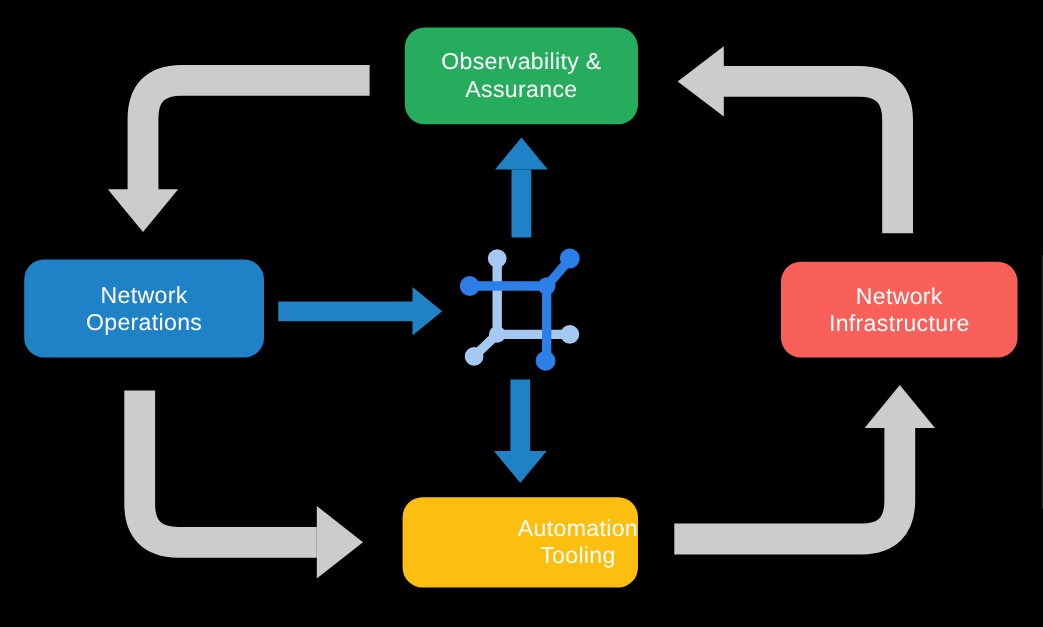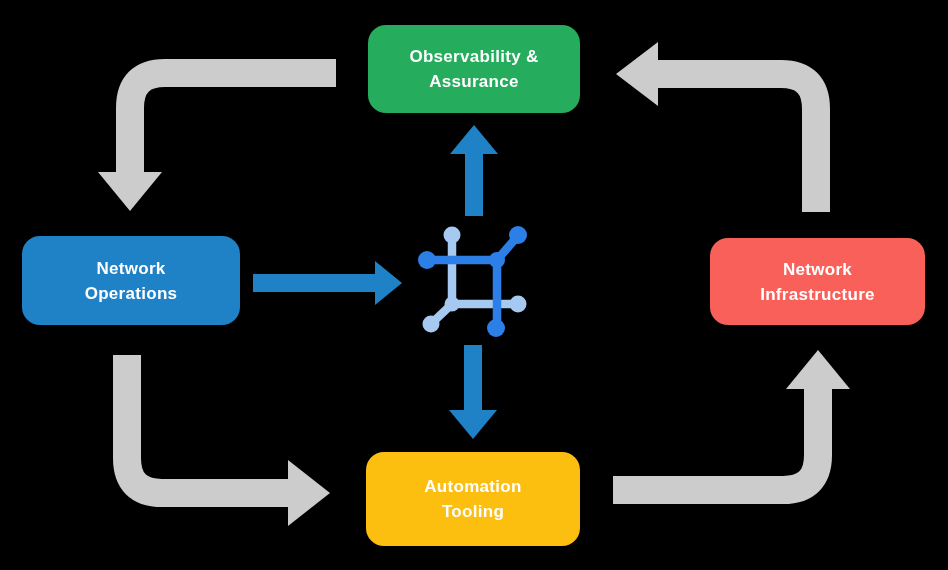--- a/index.html
+++ b/index.html
@@ -16,29 +16,29 @@
     position:absolute;
     border-radius:18px;
     display:flex;
     align-items:center;
     justify-content:center;
     text-align:center;
   }
   .node-label {
     white-space:pre-line;
     color:#FFFFFF;
-    font-size:17px;
+    font-size:21px;
     line-height:25px;
-    font-weight:700;
+    font-weight:400;
     letter-spacing:0.3px;
   }
   .node-observability   { left:368px; top:25px;  width:212px; height:88px; }
   .node-operations      { left:22px;  top:236px; width:218px; height:89px; }
   .node-infrastructure  { left:710px; top:238px; width:215px; height:87px; }
-  .node-tooling         { left:366px; top:452px; width:214px; height:94px; }
+  .node-tooling         { left:366px; top:452px; width:214px; height:82px;justify-content:flex-end; }
 </style>
 </head>
 <body>
 
 <div class="stage" style="background-color: rgb(0, 0, 0);">
 
   <svg class="arrows-layer" width="948" height="570" viewBox="0 0 948 570">
 
     <g>
       <path d="M336,73 L165,73 Q130,73 130,108 L130,173" fill="none" stroke-width="28" stroke="#CCCCCC"></path>

